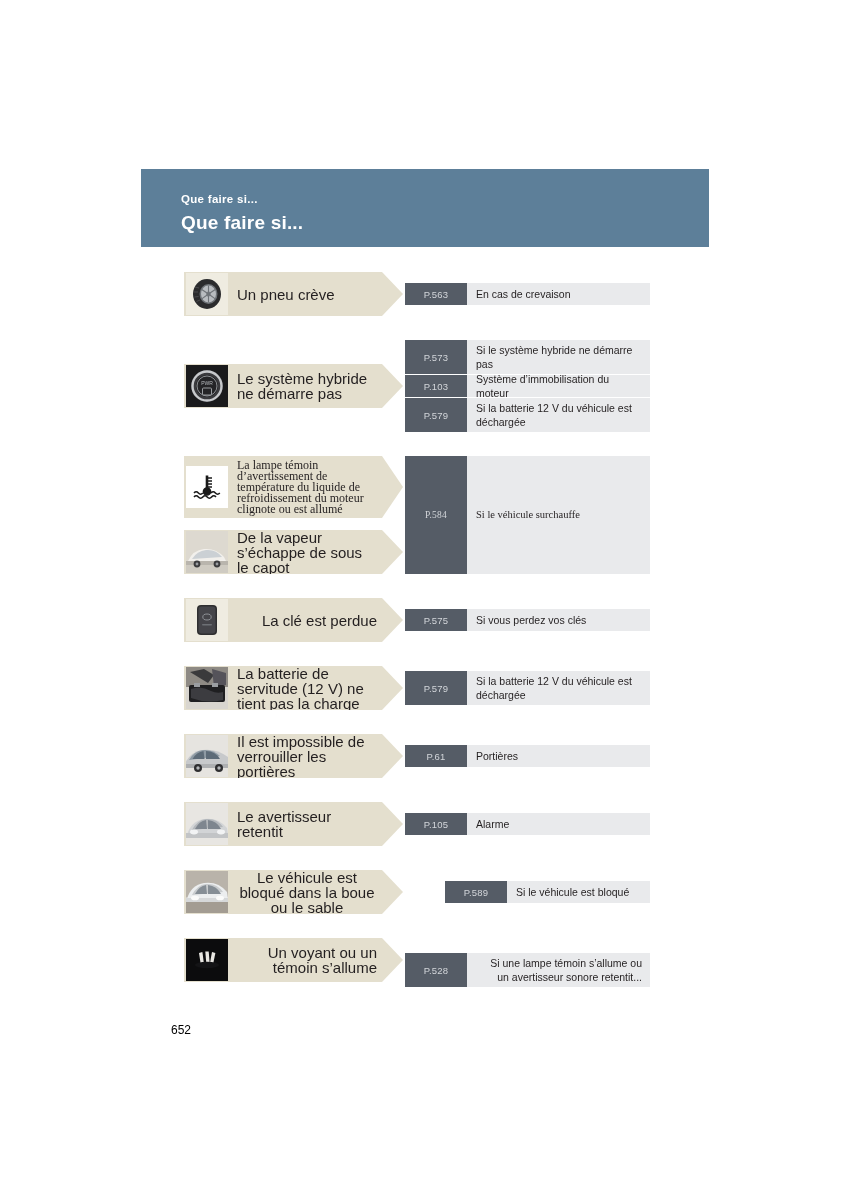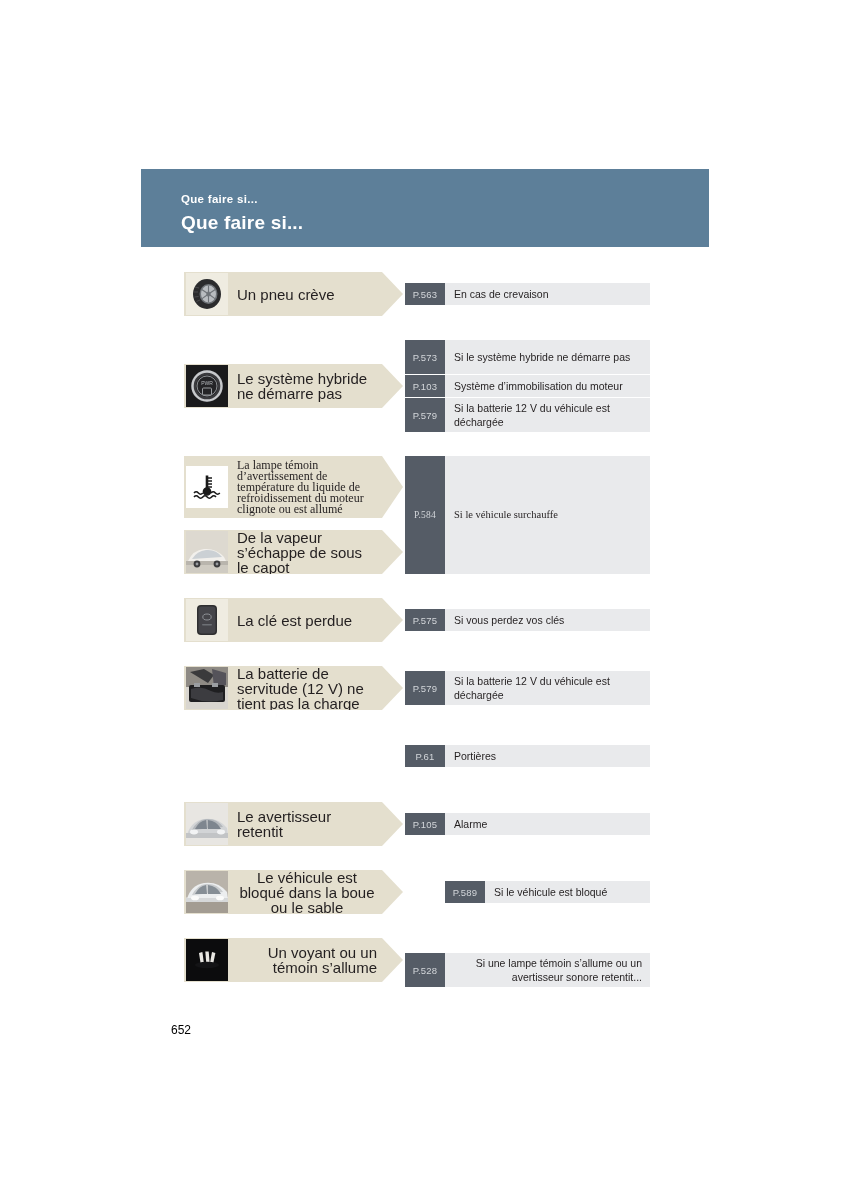--- a/index.html
+++ b/index.html
@@ -108,21 +108,21 @@
   }
   .ref {
     position: relative;
     display: flex;
     align-items: stretch;
     background: #e9eaec;
   }
   .ref + .ref { margin-top: 1px; }
   .ref .pagenum {
     flex: 0 0 auto;
-    width: 40px;
+    width: 62px;
     background: #555c66;
     color: #d3d6da;
     font-size: 9.5px;
     display: flex;
     align-items: center;
     justify-content: center;
     letter-spacing: .2px;
   }
   .ref .reftext {
     flex: 1 1 auto;
@@ -263,21 +263,21 @@
           <div class="sym-label">De la vapeur s’échappe de sous le capot</div>
         </div>
         <div class="refs" style="top: 0px;">
           <div class="ref tall" style="height: 118px;">
             <div class="pagenum">P.584</div>
             <div class="reftext">Si le véhicule surchauffe</div>
           </div>
         </div>
       </div>
       <div class="group" style="height: 44px; margin-top: 24px;">
-        <div class="symptom" style="top: 0px; height: 44px;">
+        <div class="symptom" style="top: 0px; height: 44px; justify-content: space-between;">
           <div class="thumb">
             <svg viewBox="0 0 42 42">
               <rect width="42" height="42" fill="#efece1"></rect>
               <rect x="11" y="6" width="20" height="30" rx="4" fill="#2f2f31"></rect>
               <rect x="12.5" y="7.5" width="17" height="27" rx="3.2" fill="#45454a"></rect>
               <ellipse cx="21" cy="18" rx="4.2" ry="3" fill="none" stroke="#8e9196" stroke-width="1"></ellipse>
               <rect x="16" y="25" width="10" height="1.6" rx=".8" fill="#6d7075"></rect>
             </svg>
           </div>
           <div class="sym-label">La clé est perdue</div>
@@ -306,20 +306,37 @@
           <div class="sym-label">La batterie de servitude (12 V) ne tient pas la charge</div>
         </div>
         <div class="refs" style="top: 5px;">
           <div class="ref" style="height: 34px;">
             <div class="pagenum">P.579</div>
             <div class="reftext">Si la batterie 12 V du véhicule est déchargée</div>
           </div>
         </div>
       </div>
       <div class="group" style="height: 44px; margin-top: 24px;">
+        <div class="symptom" style="top: 0px; height: 44px;">
+          <div class="thumb">
+            <svg viewBox="0 0 42 42">
+              <rect width="42" height="42" fill="#e6e4e0"></rect>
+              <path d="M-2 30 q6-13 18-15 q14-2 26 7 l2 8 z" fill="#c7c9cb"></path>
+              <path d="M3 25 q5-9 14-10 q10-1 17 6 z" fill="#8e9aa4"></path>
+              <path d="M6.5 24 q4-7 11-8 l1 8 z" fill="#5d6b78"></path>
+              <path d="M20 16 q9 0 14 8 l-14 0 z" fill="#5d6b78"></path>
+              <rect x="0" y="29" width="42" height="4" fill="#aeb0b2"></rect>
+              <circle cx="12" cy="33" r="4" fill="#2e2e30"></circle>
+              <circle cx="12" cy="33" r="1.7" fill="#b4b7ba"></circle>
+              <circle cx="33" cy="33" r="4" fill="#2e2e30"></circle>
+              <circle cx="33" cy="33" r="1.7" fill="#b4b7ba"></circle>
+            </svg>
+          </div>
+          <div class="sym-label">Il est impossible de verrouiller les portières</div>
+        </div>
         <div class="refs" style="top: 11px;">
           <div class="ref" style="height: 22px;">
             <div class="pagenum">P.61</div>
             <div class="reftext">Portières</div>
           </div>
         </div>
       </div>
       <div class="group" style="height: 44px; margin-top: 24px;">
         <div class="symptom" style="top: 0px; height: 44px;">
           <div class="thumb">

